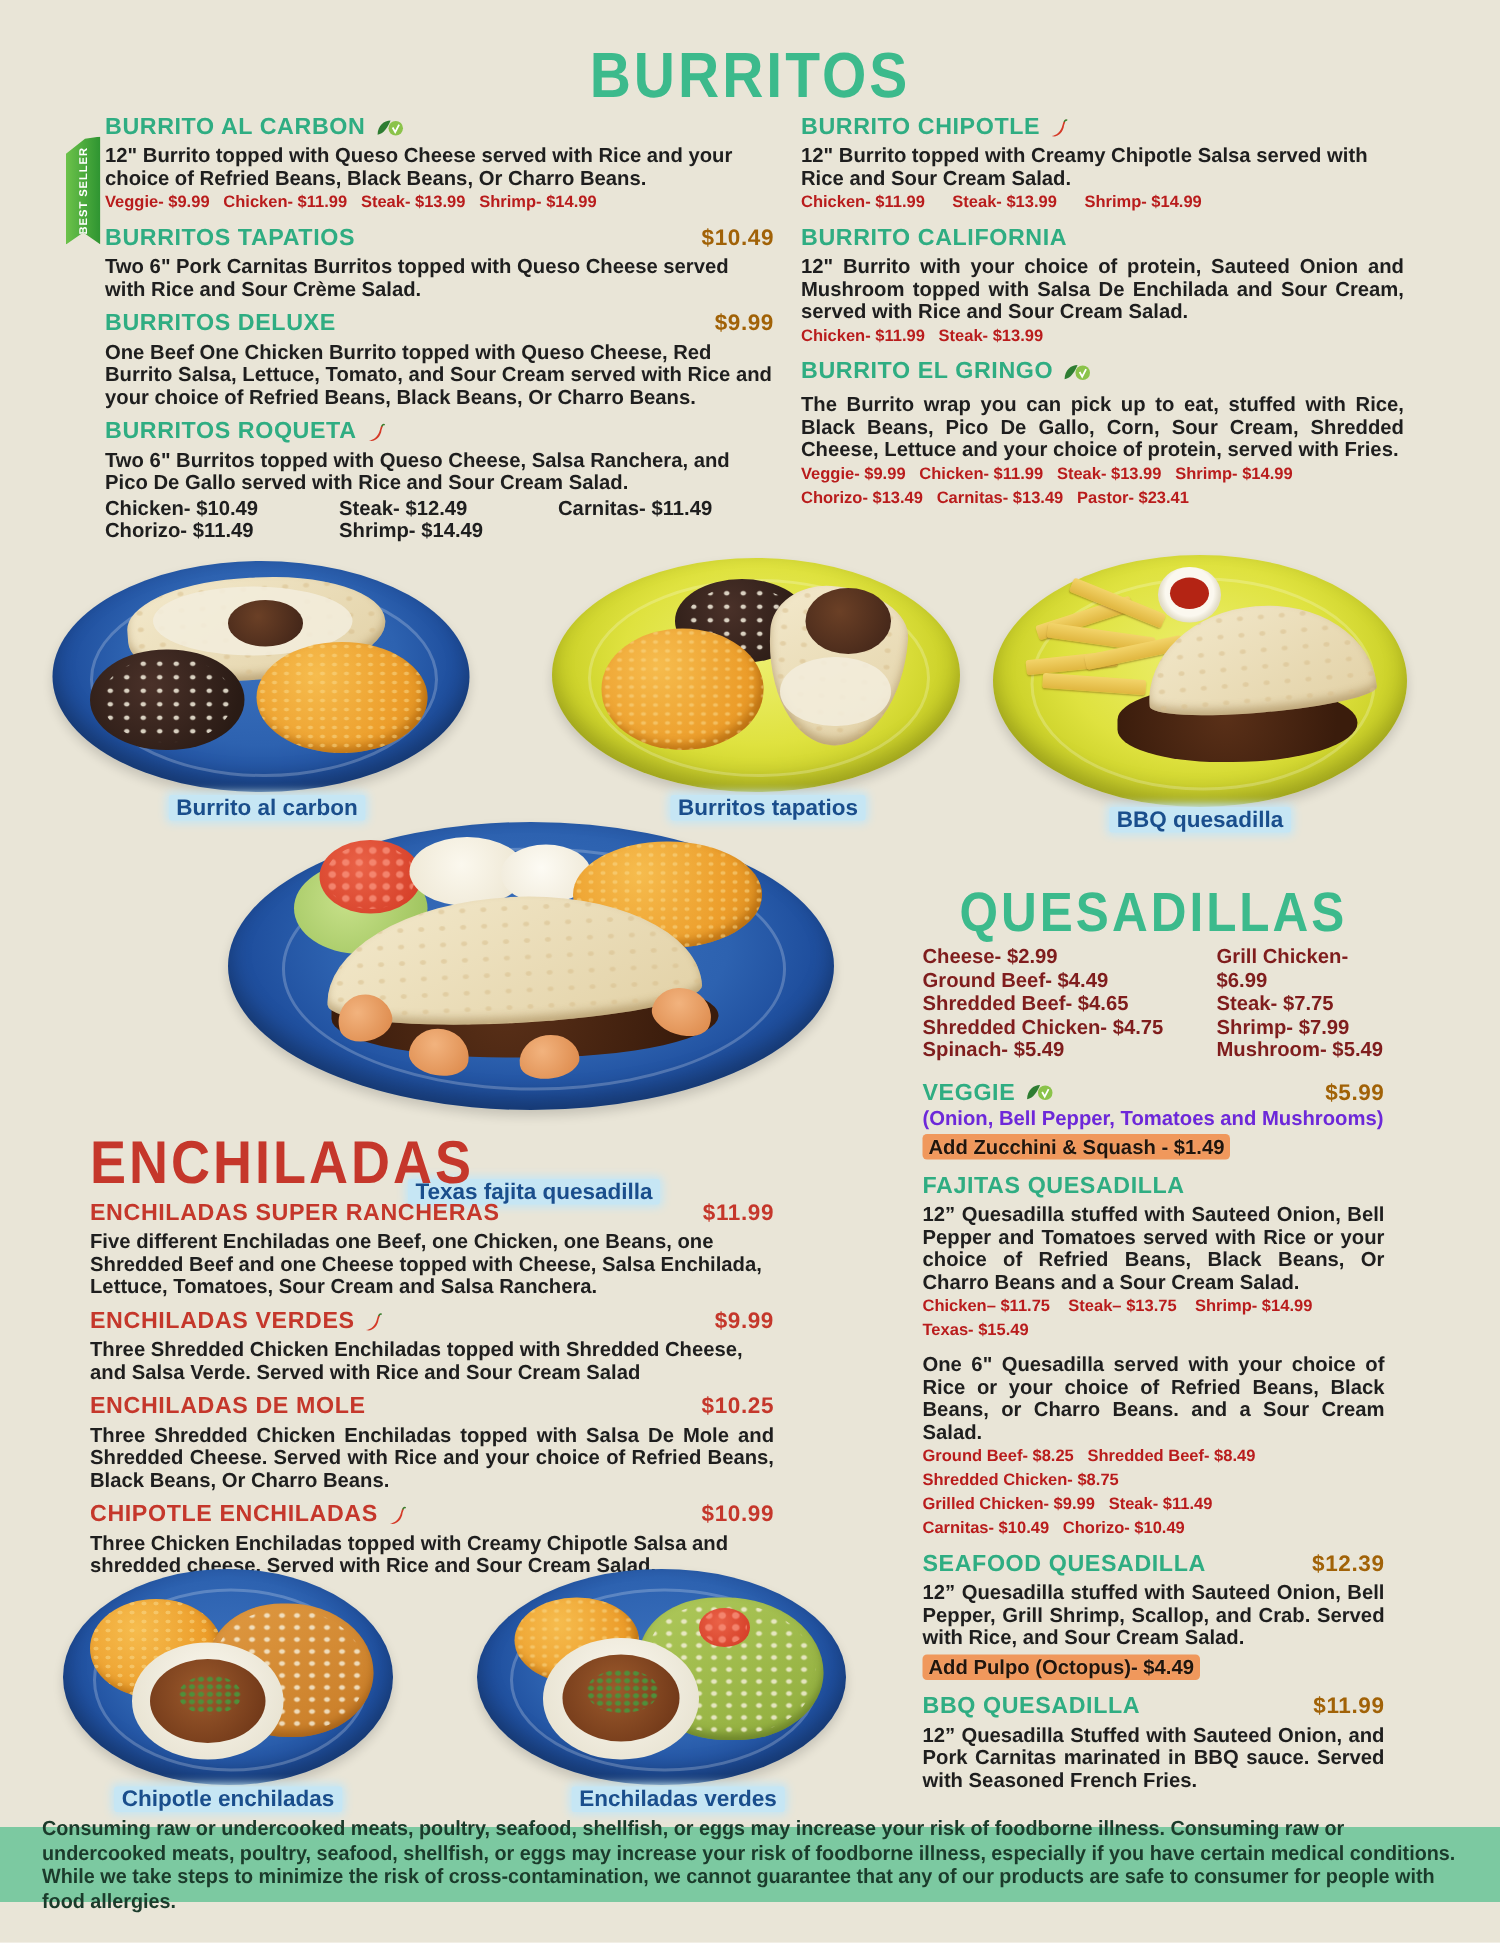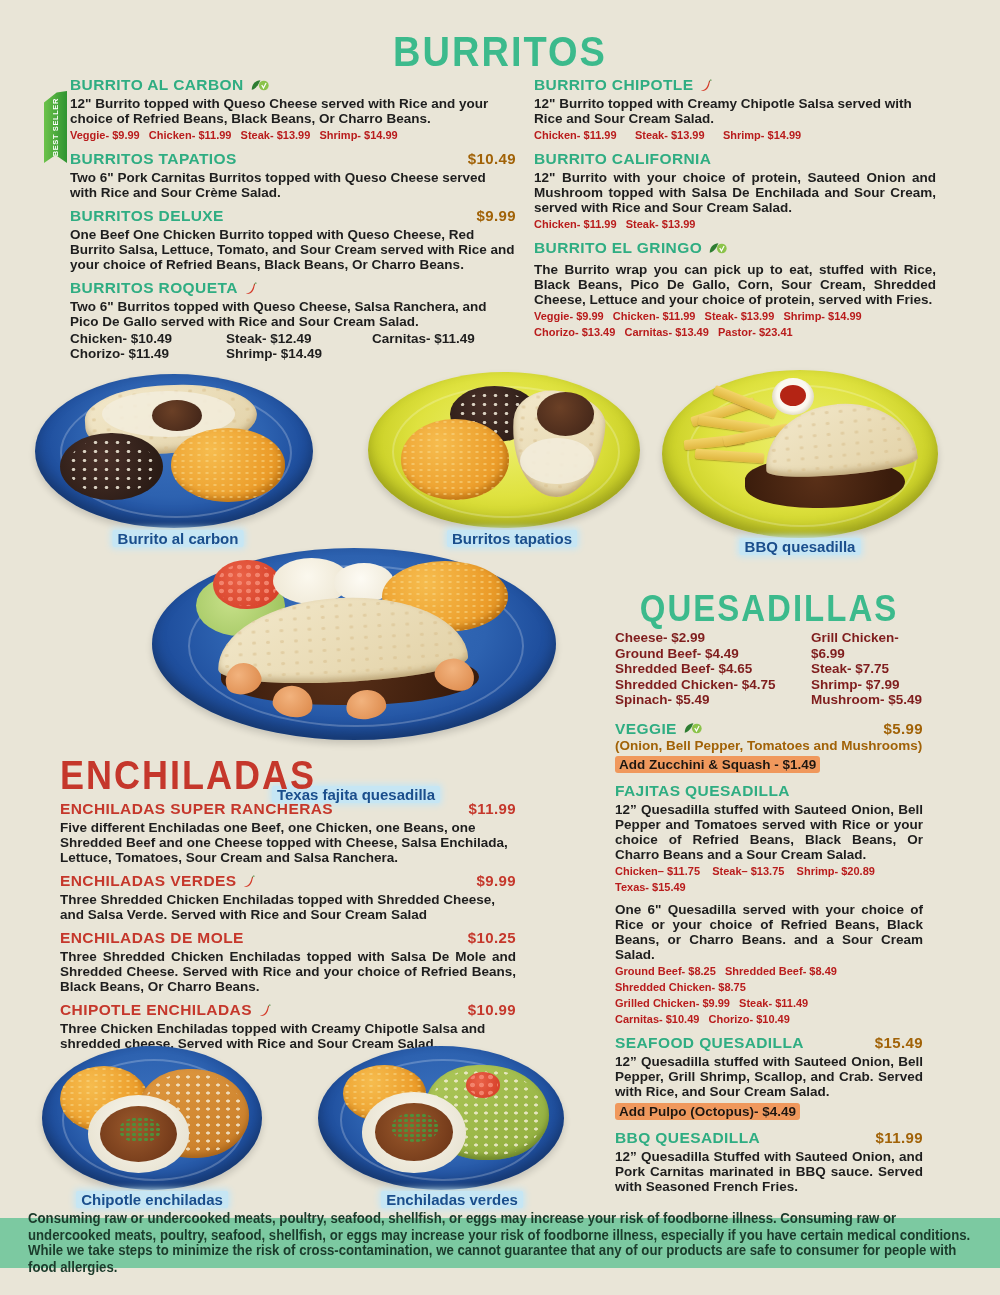--- a/index.html
+++ b/index.html
@@ -19,21 +19,21 @@
   .desc{color:#1E1E1E;font-weight:bold;font-size:13.5px;line-height:15px;margin:2px 0;}
   .just{text-align:justify;}
   .prices{font-size:11px;line-height:15px;font-weight:bold;color:#b91c1c;white-space:pre-wrap;margin:1px 0;}
   .cols{display:flex;font-size:13.5px;line-height:15px;font-weight:bold;color:#1E1E1E;}
   .cols span:nth-child(1){width:156px;} .cols span:nth-child(2){width:146px;}
   .q-cols{display:flex;margin-top:4px;}
   .q-col{width:196px;} .q-col2{flex:1;}
   .q-col div,.q-col2 div{font-size:13.5px;line-height:15.5px;font-weight:bold;color:#7f1d1d;}
   .hl{display:inline-block;background:#F0985C;color:#20150C;font-weight:bold;font-size:13.5px;
       padding:1px 4px;border-radius:3px;margin:2px 0;text-shadow:0 0 1px rgba(255,255,255,.3);}
-  .sub{font-size:13.5px;font-weight:bold;color:#a16207;line-height:16px;}
+  .sub{font-size:13.5px;font-weight:bold;color:#6d28d9;line-height:16px;}
 
   
   .ribbon{position:absolute;left:44px;top:91px;width:23px;height:72px;
     background:linear-gradient(90deg,#6CC24A,#2E9431);
     clip-path:polygon(0 16%,55% 2%,100% 0,100% 100%,50% 89%,0 100%);
     display:flex;align-items:center;justify-content:center;}
   .ribbon span{writing-mode:vertical-rl;transform:rotate(180deg);color:#fff;font-size:7.5px;
     font-weight:bold;letter-spacing:.6px;white-space:nowrap;}
 
   
@@ -325,36 +325,36 @@
         </div>
       <div class="sub">(Onion, Bell Pepper, Tomatoes and Mushrooms)</div>
       <span class="hl">Add Zucchini &amp; Squash - $1.49</span>
     </div>
 
     <div class="item">
       <div class="item-head">
           <span class="t-green">FAJITAS QUESADILLA</span>
         </div>
       <p class="desc just">12” Quesadilla stuffed with Sauteed Onion, Bell Pepper and Tomatoes served with Rice or your choice of Refried Beans, Black Beans, Or Charro Beans and a Sour Cream Salad.</p>
-      <p class="prices">Chicken– $11.75    Steak– $13.75    Shrimp- $20.89</p>
+      <p class="prices">Chicken– $11.75    Steak– $13.75    Shrimp- $14.99</p>
       <p class="prices">Texas- $15.49</p>
     </div>
 
     <div class="item">
       <p class="desc just">One 6" Quesadilla served with your choice of Rice or your choice of Refried Beans, Black Beans, or Charro Beans. and a Sour Cream Salad.</p>
       <p class="prices">Ground Beef- $8.25   Shredded Beef- $8.49</p>
       <p class="prices">Shredded Chicken- $8.75</p>
       <p class="prices">Grilled Chicken- $9.99   Steak- $11.49</p>
       <p class="prices">Carnitas- $10.49   Chorizo- $10.49</p>
     </div>
 
     <div class="item">
       <div class="item-head">
           <span class="t-green">SEAFOOD QUESADILLA</span>
-        <span class="price p-green">$15.49</span>
+        <span class="price p-green">$12.39</span>
         </div>
       <p class="desc just">12” Quesadilla stuffed with Sauteed Onion, Bell Pepper, Grill Shrimp, Scallop, and Crab. Served with Rice, and Sour Cream Salad.</p>
       <span class="hl">Add Pulpo (Octopus)- $4.49</span>
     </div>
 
     <div class="item">
       <div class="item-head">
           <span class="t-green">BBQ QUESADILLA</span>
         <span class="price p-green">$11.99</span>
         </div>

